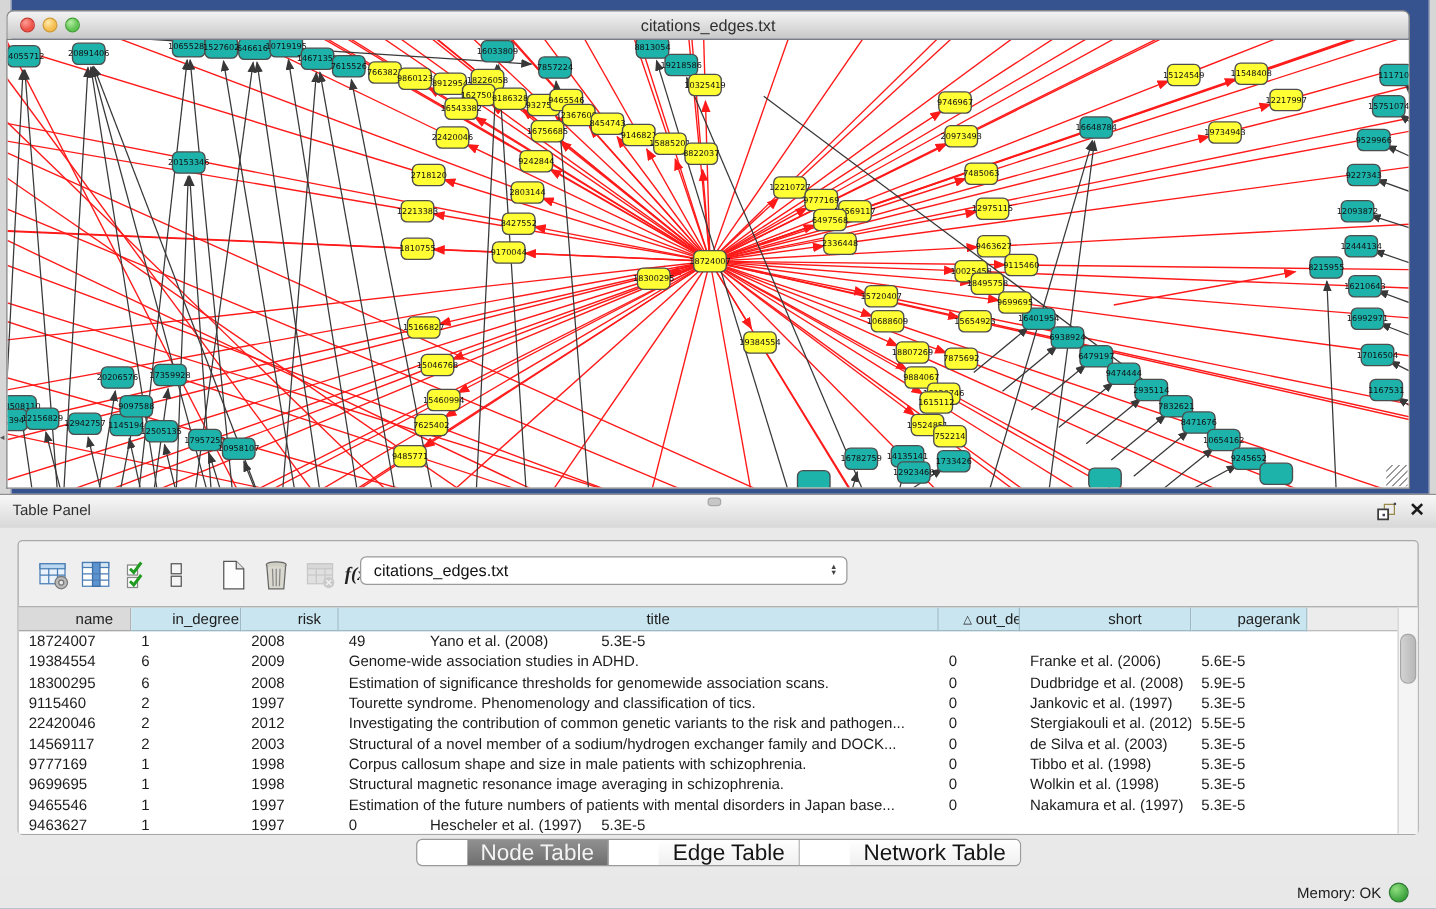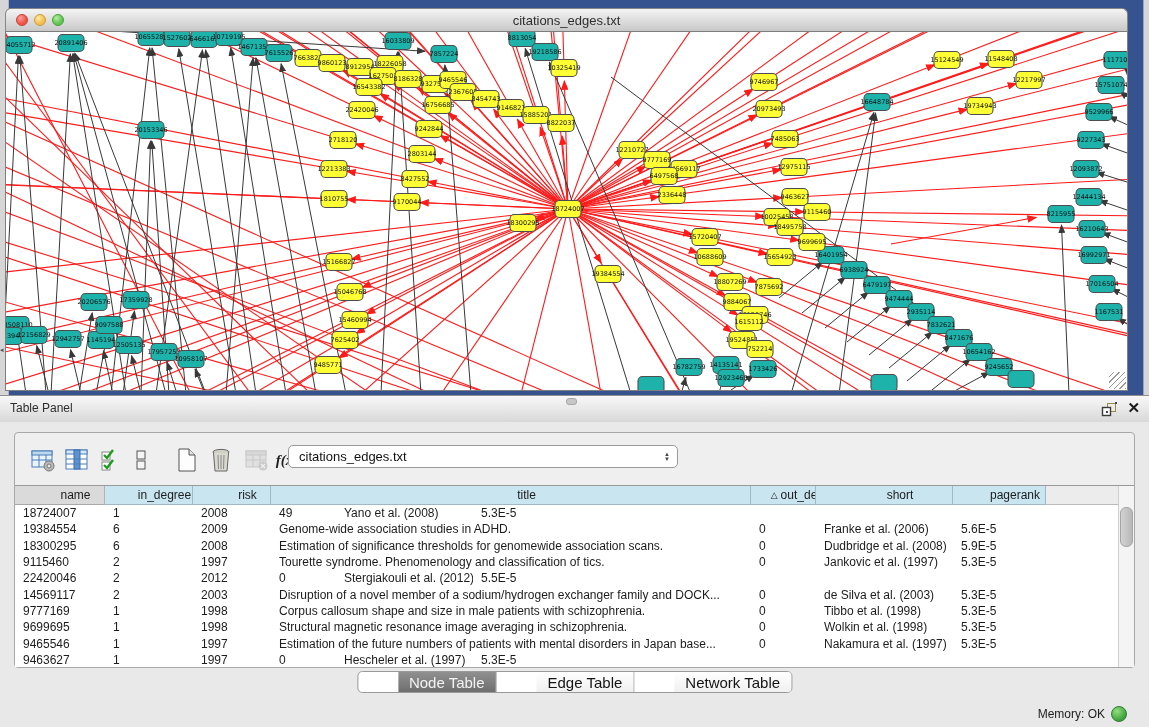--- a/index.html
+++ b/index.html
@@ -60,21 +60,21 @@
   .t-body{position:relative;}
   .t-row{display:flex;height:16.3px;align-items:center;}
   .t-cell{box-sizing:border-box;padding-left:8px;font-size:12px;color:#1c1c1c;white-space:nowrap;
      overflow:hidden;flex:0 0 auto;}
   .v-scroll{position:absolute;right:0;top:0;bottom:0;width:15px;background:#f4f4f4;border-left:1px solid #cfcfcf;}
   .v-thumb{position:absolute;left:1px;top:21px;width:11px;height:38px;border-radius:6px;
      background:linear-gradient(90deg,#d2d2d2,#b8b8b8);border:1px solid #a5a5a5;}
 
   .tp-tabs{position:absolute;left:50%;transform:translateX(-50%);bottom:7px;display:flex;height:20px;
      border:1px solid #9a9a9a;border-radius:5px;overflow:hidden;background:#fff;}
-  .tab-seg{padding:0 11px;font-size:15px;display:flex;align-items:center;background:linear-gradient(#ffffff,#f0f0f0);
+  .tab-seg{padding:0 11px;font-size:18px;display:flex;align-items:center;background:linear-gradient(#ffffff,#f0f0f0);
      color:#141414;border-right:1px solid #b5b5b5;margin-left:40px;}
   .tab-seg:last-child{border-right:none;}
   .tab-seg.selected{background:linear-gradient(#909090,#6f6f6f);color:#f3f3f3;border-right:1px solid #6f6f6f;}
 
   .status-bar{position:absolute;left:0;top:700px;width:1149px;height:27px;}
   .mem-label{position:absolute;right:44px;top:7px;font-size:12px;color:#1c1c1c;}
   .mem-dot{position:absolute;right:22px;top:6px;width:14px;height:14px;border-radius:50%;
      background:radial-gradient(circle at 35% 30%,#8fe07e,#3da23d 70%);border:1px solid #2e7d32;}
 
   
@@ -698,29 +698,30 @@
               <div class="t-cell" style="width: 78px;">1997</div>
               <div class="t-cell" style="width: 480px;">Tourette syndrome. Phenomenology and classification of tics.</div>
               <div class="t-cell" style="width: 65px;">0</div>
               <div class="t-cell" style="width: 137px;">Jankovic et al. (1997)</div>
               <div class="t-cell" style="width: 93px;">5.3E-5</div>
             </div>
             <div class="t-row">
               <div class="t-cell" style="width: 90px;">22420046</div>
               <div class="t-cell" style="width: 88px;">2</div>
               <div class="t-cell" style="width: 78px;">2012</div>
+              <div class="t-cell" style="width: 480px;">Investigating the contribution of common genetic variants to the risk and pathogen...</div>
               <div class="t-cell" style="width: 65px;">0</div>
               <div class="t-cell" style="width: 137px;">Stergiakouli et al. (2012)</div>
               <div class="t-cell" style="width: 93px;">5.5E-5</div>
             </div>
             <div class="t-row">
               <div class="t-cell" style="width: 90px;">14569117</div>
               <div class="t-cell" style="width: 88px;">2</div>
               <div class="t-cell" style="width: 78px;">2003</div>
-              <div class="t-cell" style="width: 480px;">Disruption of a novel member of a sodium/hydrogen exchanger family and DOCK...</div>
+              <div class="t-cell" style="width: 480px;">Structural of a novel member of a sodium/hydrogen exchanger family and DOCK...</div>
               <div class="t-cell" style="width: 65px;">0</div>
               <div class="t-cell" style="width: 137px;">de Silva et al. (2003)</div>
               <div class="t-cell" style="width: 93px;">5.3E-5</div>
             </div>
             <div class="t-row">
               <div class="t-cell" style="width: 90px;">9777169</div>
               <div class="t-cell" style="width: 88px;">1</div>
               <div class="t-cell" style="width: 78px;">1998</div>
               <div class="t-cell" style="width: 480px;">Corpus callosum shape and size in male patients with schizophrenia.</div>
               <div class="t-cell" style="width: 65px;">0</div>

